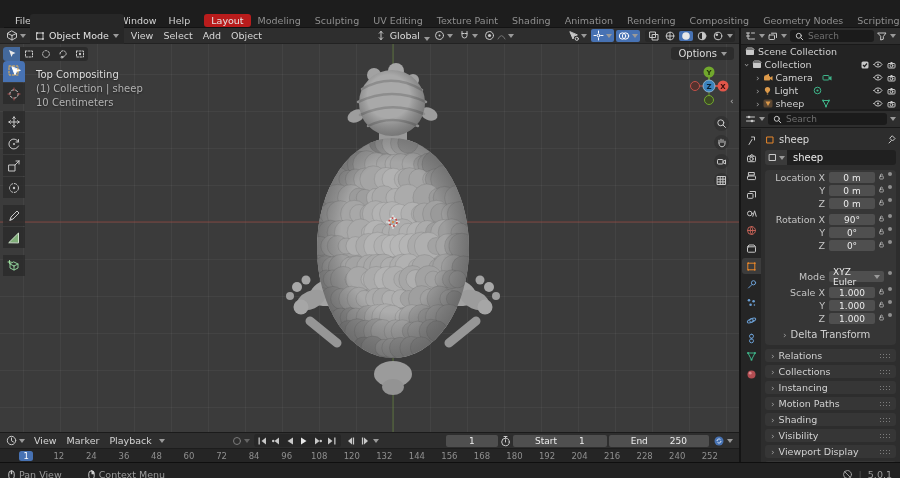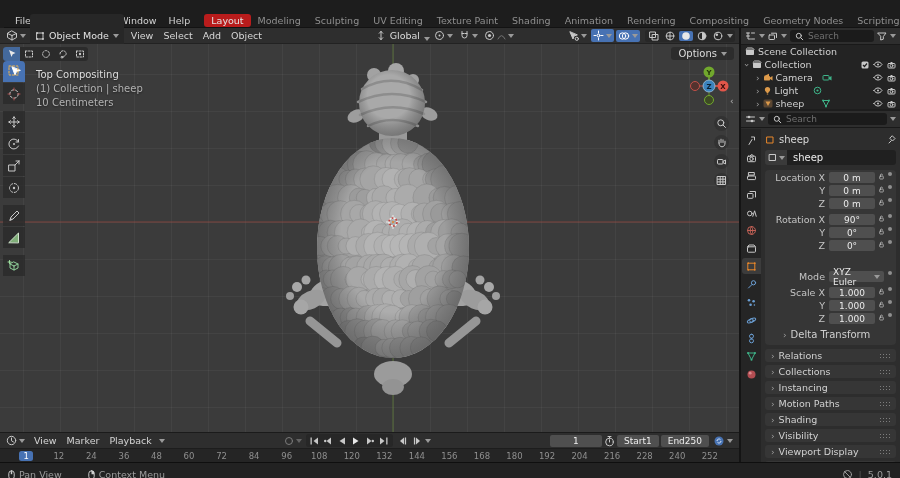--- a/index.html
+++ b/index.html
@@ -46,21 +46,21 @@
 .navcol{position:absolute;left:714px;top:72px;display:flex;flex-direction:column;gap:4px}
 .navbtn{width:15px;height:15px;border-radius:50%;background:rgba(40,40,40,.45);display:flex;align-items:center;justify-content:center}
 .sbarrow{position:absolute;left:730px;top:52px;color:#b5b5b5;font-size:9px}
 
 .tlh{position:absolute;left:0;top:432px;width:739px;height:16px;background:#2e2e2e;border-top:1px solid #1b1b1b;display:flex;align-items:center;gap:2px;padding:0 4px;font-size:9.5px}
 .spacer{flex:1}
 .transport{display:flex;align-items:center;background:#272727;border-radius:3px;padding:1px 2px;gap:1px}
 .tpb{display:flex;align-items:center;justify-content:center;width:13px;height:11px}
 .tfield{background:#4f4f4f;border-radius:2px;height:12px;display:flex;align-items:center;justify-content:center;color:#ededed;font-size:9px}
 .framefield{width:52px}
-.sepill{display:flex;align-items:center;gap:0;padding:0 7px}
+.sepill{display:flex;align-items:center;gap:22px;padding:0 22px}
 .ruler{position:absolute;left:0;top:448px;width:739px;height:14px;background:#252525;border-top:1px solid #1d1d1d;display:flex;padding-left:10px;font-size:8.5px;color:#8f8f8f}
 .rlab{width:32.55px;display:flex;align-items:center;justify-content:center}
 .rlab[data-idx="0"] .rnum{background:#4772b3;color:#fff;border-radius:2.5px;padding:0 4.5px}
 
 .vdiv{position:absolute;left:739px;top:28px;width:2px;height:434px;background:#141414}
 .outliner{position:absolute;left:741px;top:28px;width:159px;height:81px;background:#232323;overflow:hidden}
 .ehead{height:17px;background:#2e2e2e;border-bottom:1px solid #191919;display:flex;align-items:center;gap:3px;padding:0 4px}
 .srch{flex:1;display:flex;align-items:center;gap:4px;background:#1b1b1b;border-radius:3px;padding:1px 5px;color:#6f6f6f;font-size:9px;height:12px}
 .orow{display:flex;align-items:center;height:13px;gap:3px;padding:0 4px;color:#d0d0d0;font-size:9.5px}
 .orow .rgt{margin-left:auto;display:flex;align-items:center;gap:4px}

